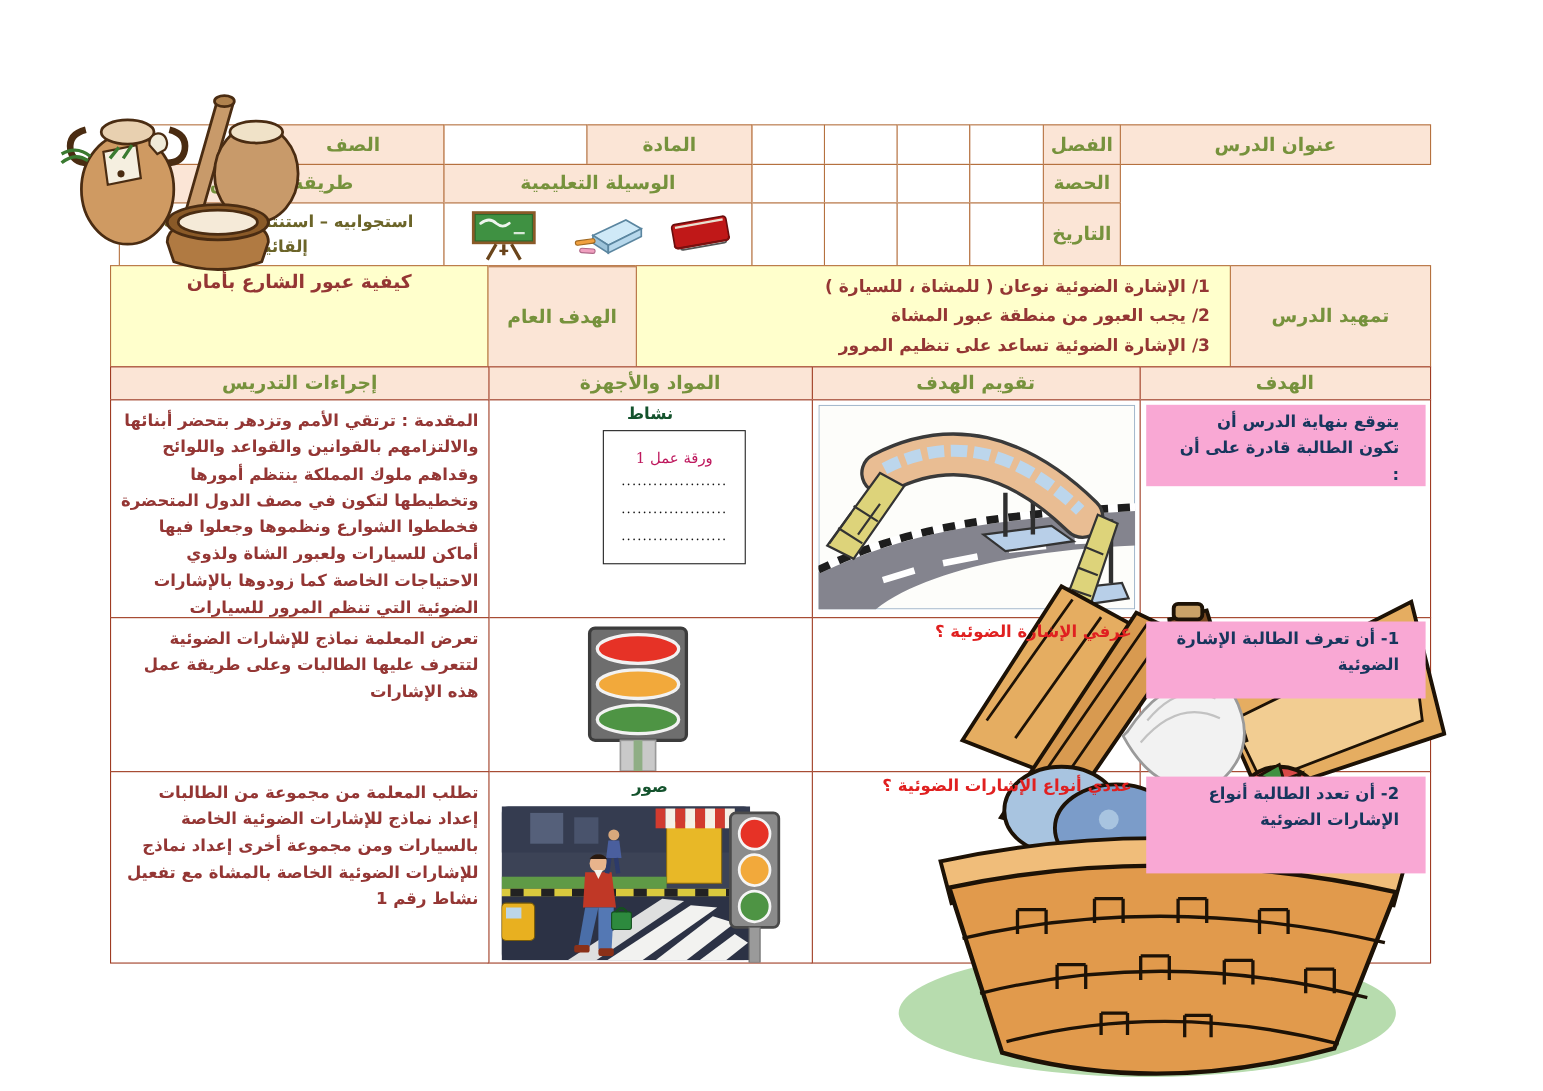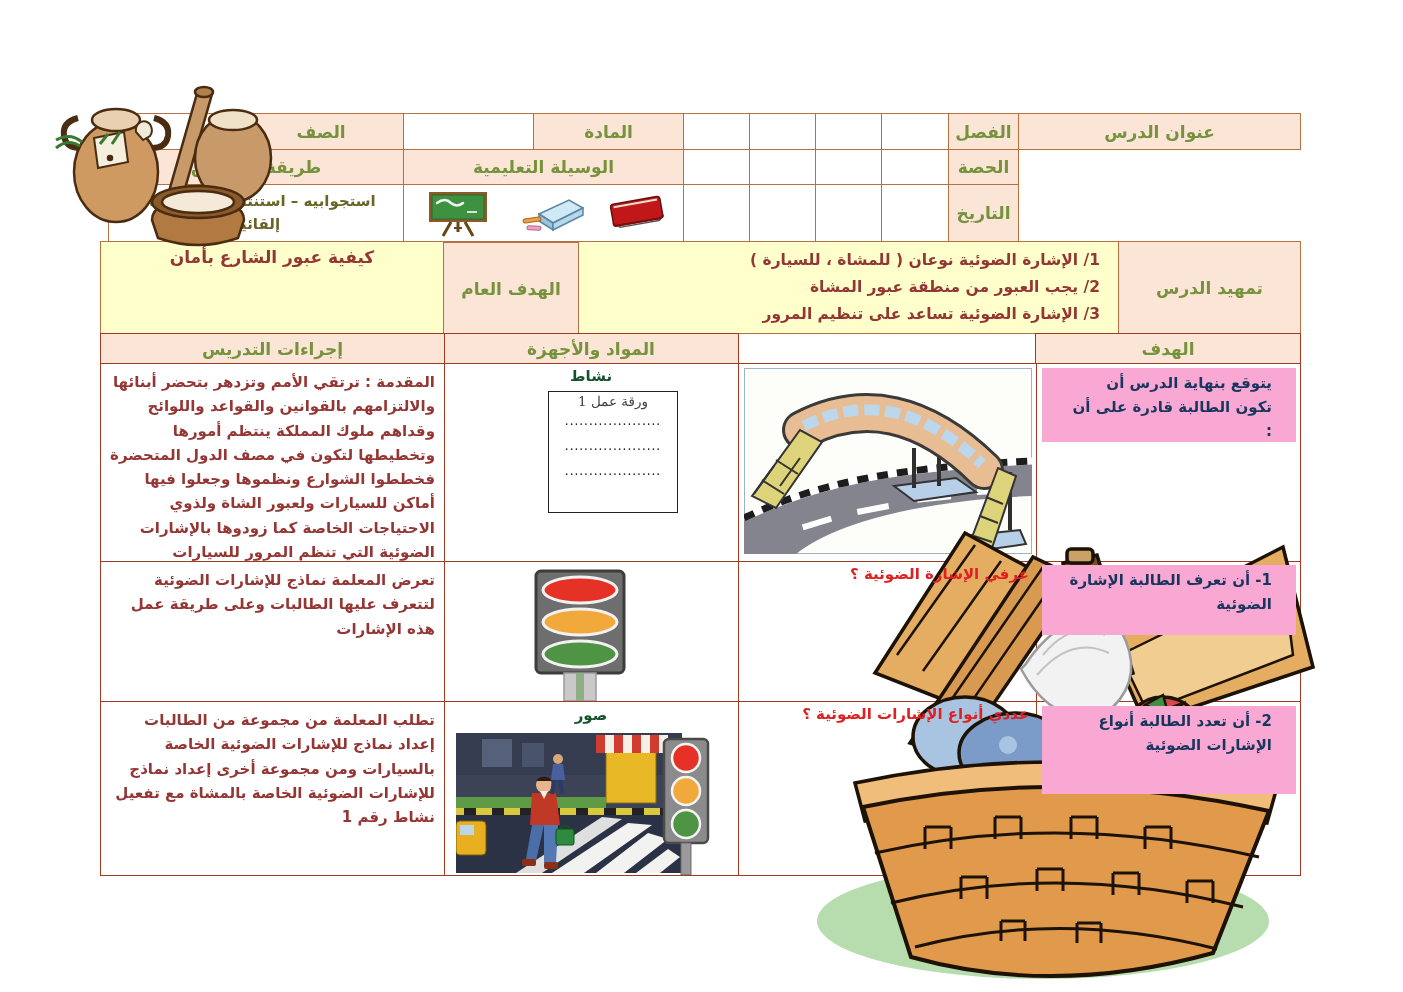--- a/index.html
+++ b/index.html
@@ -16,21 +16,21 @@
   .titleRed{color:#943634;font-weight:bold;font-size:17px;text-align:center;padding-top:5px;}
   .maroonTxt{color:#943634;font-weight:bold;font-size:15px;line-height:1.62;text-align:right;padding:6px 9px;}
   .introTxt{color:#943634;font-weight:bold;font-size:15.5px;line-height:1.75;text-align:right;padding:5px 18px 0 4px;}
   .methodTxt{color:#6b6428;font-weight:bold;font-size:15px;line-height:1.5;text-align:center;padding:5px 6px;}
   .cyanBox{position:absolute;background:#f9a8d4;color:#17365d;font-weight:bold;font-size:15px;
            line-height:1.6;text-align:right;padding:3px 24px;box-sizing:border-box;z-index:6;}
   .redQ{position:absolute;color:#e02020;font-weight:bold;font-size:15px;text-align:right;z-index:6;}
   .smallLabel{position:absolute;color:#14532d;font-weight:bold;font-size:15px;text-align:center;z-index:3;}
   .worksheet{position:absolute;box-sizing:border-box;border:1.6px solid #222;background:#fff;
              text-align:center;z-index:3;font-family:"DejaVu Serif","Liberation Serif",serif;}
-  .worksheet .wtitle{font-size:13.5px;color:#404040;margin-top:1px;}
+  .worksheet .wtitle{font-size:13.5px;color:#be185d;margin-top:16px;}
   .worksheet .wline{font-size:12px;color:#111;letter-spacing:1px;line-height:2.1;}
   .illus{position:absolute;z-index:2;}
   .clip{position:absolute;z-index:5;}
   .clipTop{position:absolute;z-index:7;}
   svg{display:block;}
 </style>
 </head>
 <body>
 
 <div class="page">
@@ -105,20 +105,21 @@
       <div>2/ يجب العبور من منطقة عبور المشاة</div>
       <div>3/ الإشارة الضوئية تساعد على تنظيم المرور</div>
     </div>
   </div>
   <div class="cell hdr" style="left:443px;top:242px;width:136px;height:93px">الهدف العام</div>
   <div class="cell yellow" style="left:100px;top:241px;width:344px;height:93px">
     <div class="titleRed">كيفية عبور الشارع بأمان</div>
   </div>
 
   <div class="mcell hdr" style="left:1035px;top:333px;width:266px;height:31px">الهدف</div>
+  <div class="mcell hdr" style="left:737px;top:333px;width:300px;height:31px">تقويم الهدف</div>
   <div class="mcell hdr" style="left:443px;top:333px;width:296px;height:31px">المواد والأجهزة</div>
   <div class="mcell hdr" style="left:100px;top:333px;width:345px;height:31px">إجراءات التدريس</div>
 
   <div class="mcell" style="left:1035px;top:363px;width:266px;height:199px"></div>
   <div class="mcell" style="left:737px;top:363px;width:300px;height:199px"></div>
   <div class="mcell" style="left:443px;top:363px;width:296px;height:199px"></div>
   <div class="mcell" style="left:100px;top:363px;width:345px;height:199px">
     <div class="maroonTxt">المقدمة : ترتقي الأمم وتزدهر بتحضر أبنائها والالتزامهم بالقوانين والقواعد واللوائح وقداهم ملوك المملكة ينتظم أمورها وتخطيطها لتكون في مصف الدول المتحضرة فخططوا الشوارع ونظموها وجعلوا فيها أماكن للسيارات ولعبور الشاة ولذوي الاحتياجات الخاصة كما زودوها بالإشارات الضوئية التي تنظم المرور للسيارات والمشاه</div>
   </div>
 

